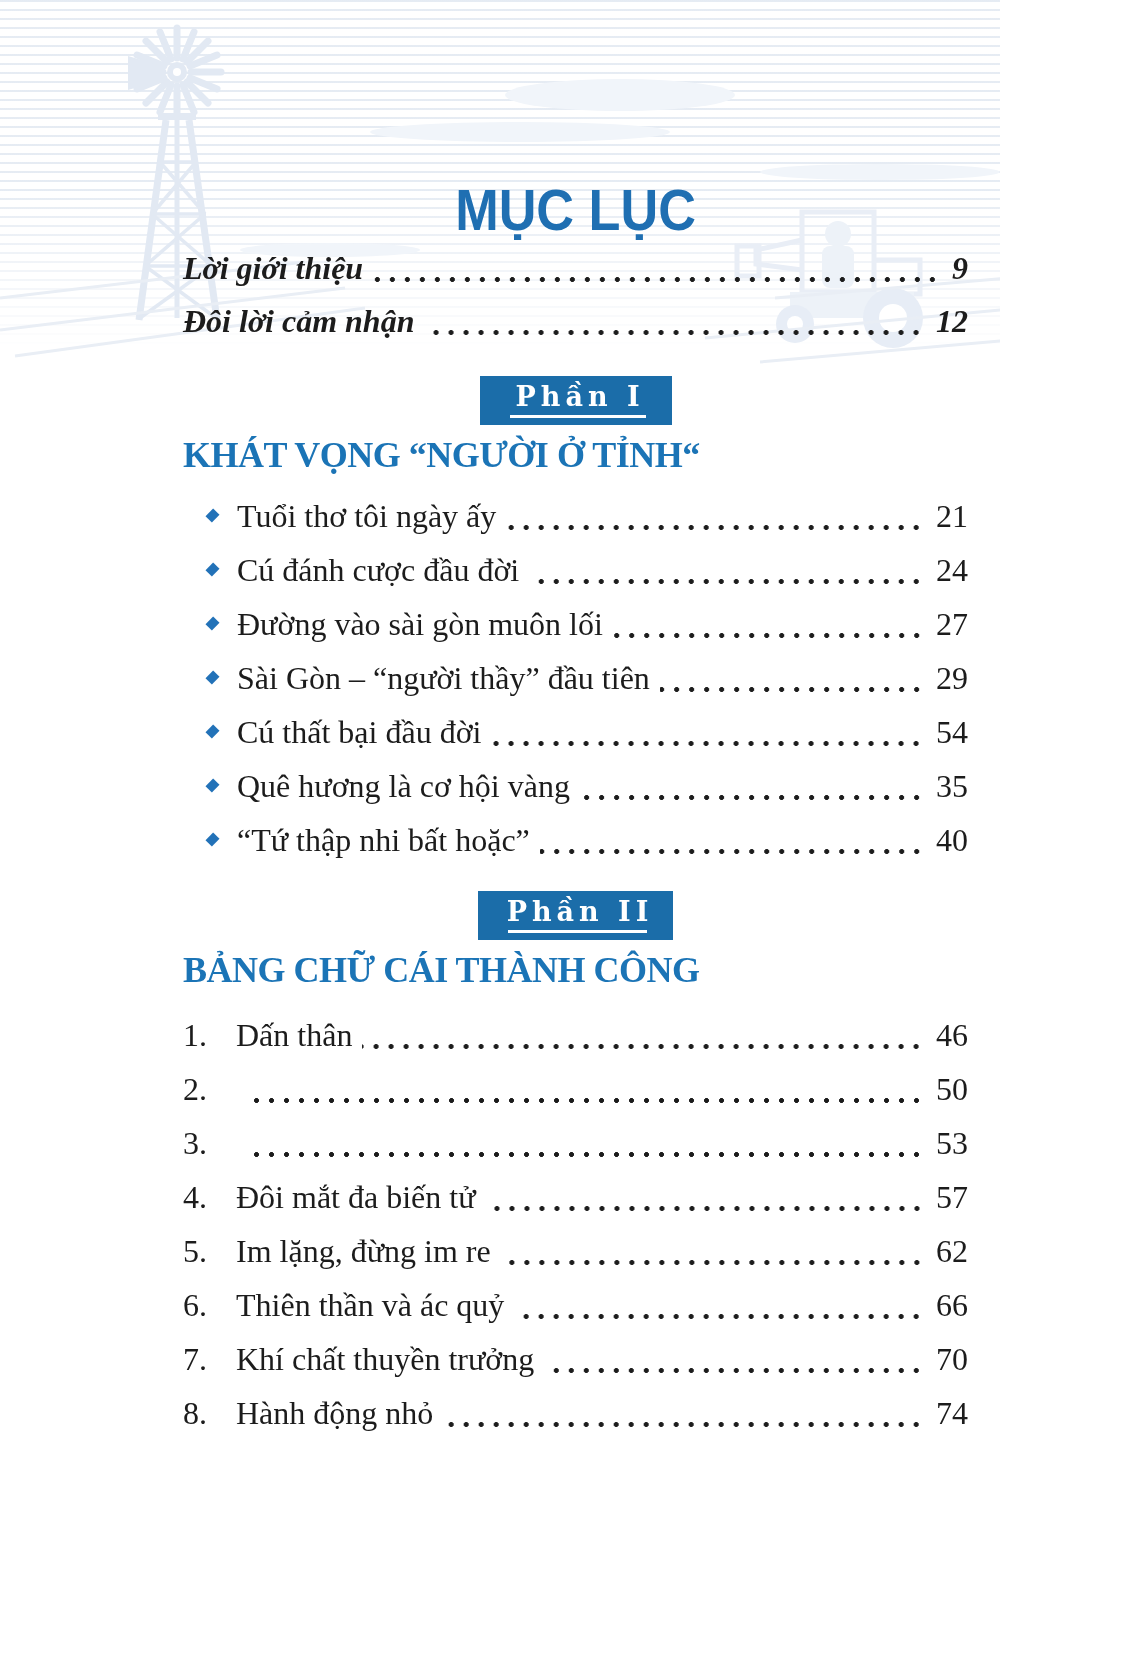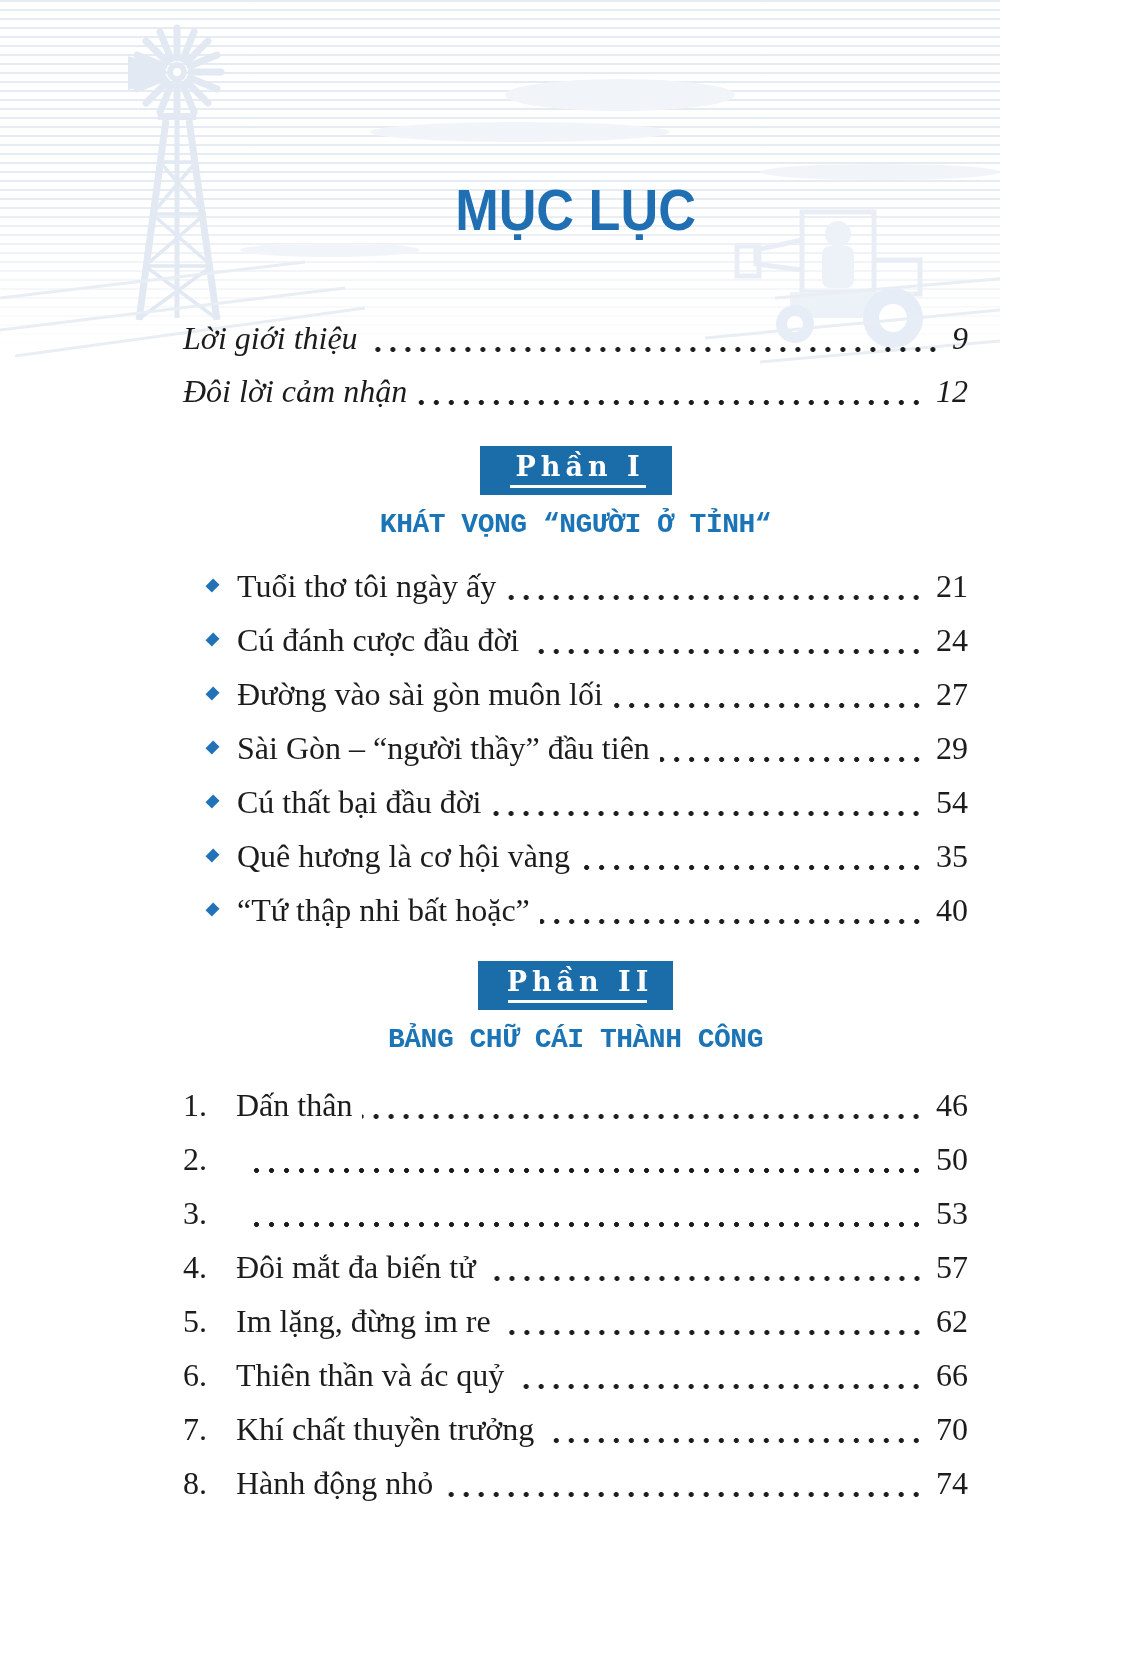--- a/index.html
+++ b/index.html
@@ -27,21 +27,21 @@
   }
   .decor-svg{position:absolute;left:0;top:0;}
   
   .content{position:absolute;left:183px;top:0;width:785px;}
   .title{
     margin:178px 0 0 0;text-align:center;
     font-family:"Liberation Sans","DejaVu Sans",sans-serif;
     font-weight:bold;font-size:58px;line-height:1.1;
     color:var(--accent-blue);transform:scaleX(.9);transform-origin:center;
   }
-  .intro{margin-top:70px;}
+  .intro{font-weight:bold;}
   .row{display:flex;line-height:53px;font-size:32px;}
   .intro .row{font-style:italic;}
   .row-title{flex:0 0 auto;white-space:nowrap;}
   .leader{flex:1 1 auto;position:relative;min-width:30px;}
   .leader::after{
     content:"";position:absolute;left:10px;right:12px;bottom:13px;height:5px;
     background-image:radial-gradient(circle closest-side,#1c1c1c 88%,transparent);
     background-size:15px 5px;background-repeat:repeat-x;
     background-position:right bottom;
   }
@@ -53,23 +53,23 @@
     display:flex;flex-direction:column;align-items:center;
     padding:4px 20px 7px 24px;
   }
   .part-badge + .part-heading{margin-top:10px;}
   .badge-label{
     font-family:"DejaVu Serif","Liberation Serif",serif;font-weight:bold;
     font-size:27px;line-height:34px;letter-spacing:5px;text-indent:5px;
   }
   .badge-rule{height:3px;background:#ffffff;align-self:stretch;margin:1px 6px 0 6px;}
   .part-heading{
-    margin:10px 0 0 0;text-align:center;
-    font-family:Liberation Mono, monospace;
-    font-weight:bold;font-size:28px;line-height:40px;
+    margin:10px 0 0 0;text-align:left;
+    font-family:Liberation Serif, serif;
+    font-weight:bold;font-size:36px;line-height:40px;
     color:var(--heading-blue);letter-spacing:-.5px;
   }
   .toc-list{margin-top:14px;}
   .toc-list .row{line-height:54px;}
   .marker{flex:0 0 54px;display:flex;align-items:center;padding-left:25px;box-sizing:border-box;}
   .diamond{width:9px;height:9px;background:var(--bullet-blue);
     transform:rotate(45deg) scale(1,1.2);}
   .num{flex:0 0 53px;}
   .list2{margin-top:18px;}
 </style>

